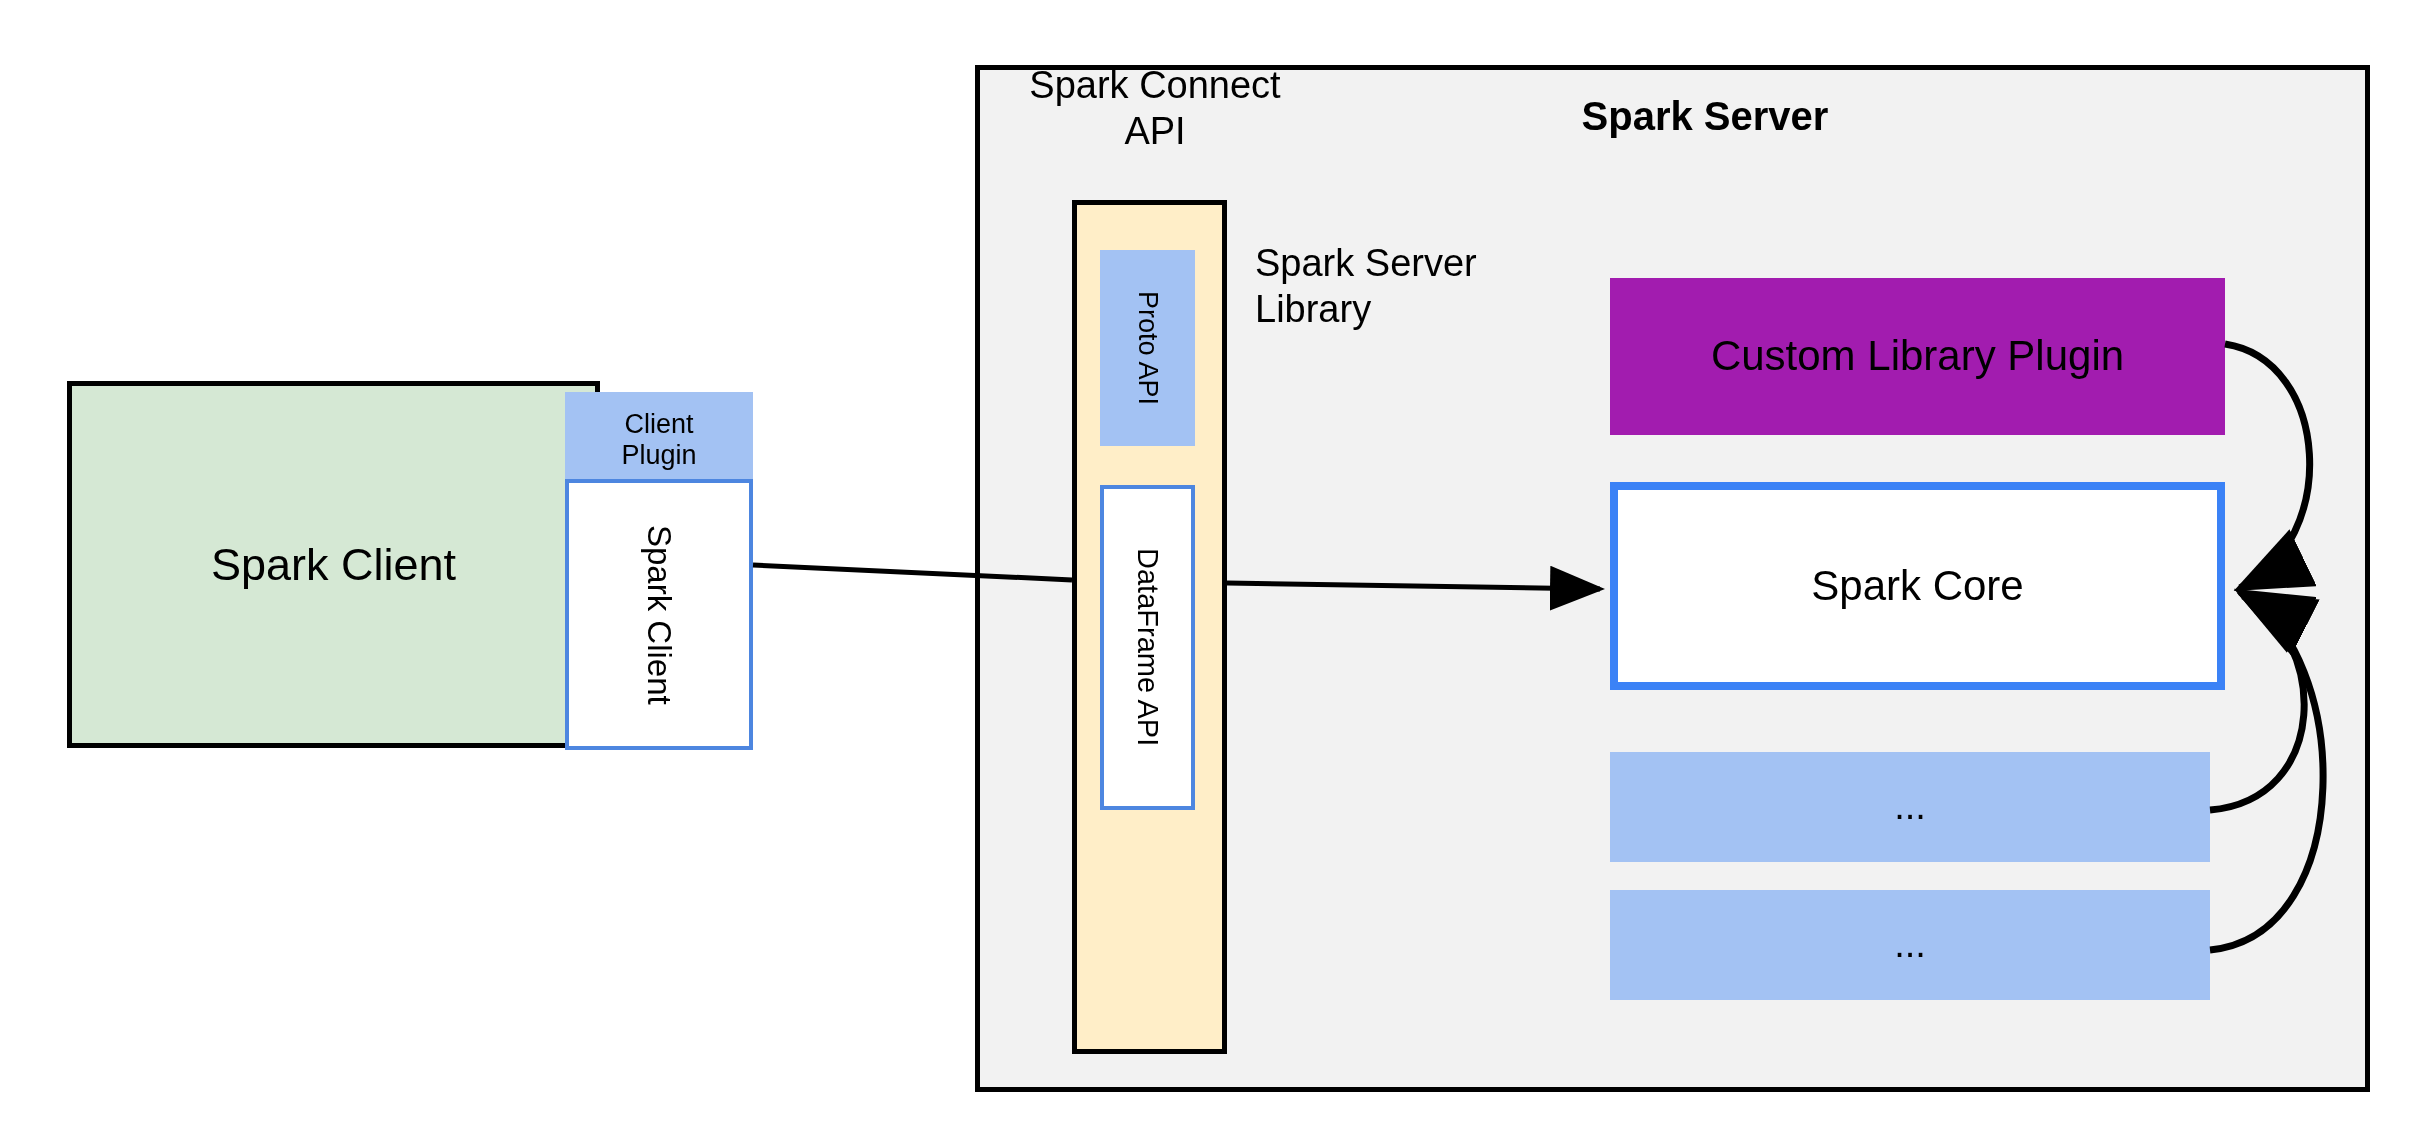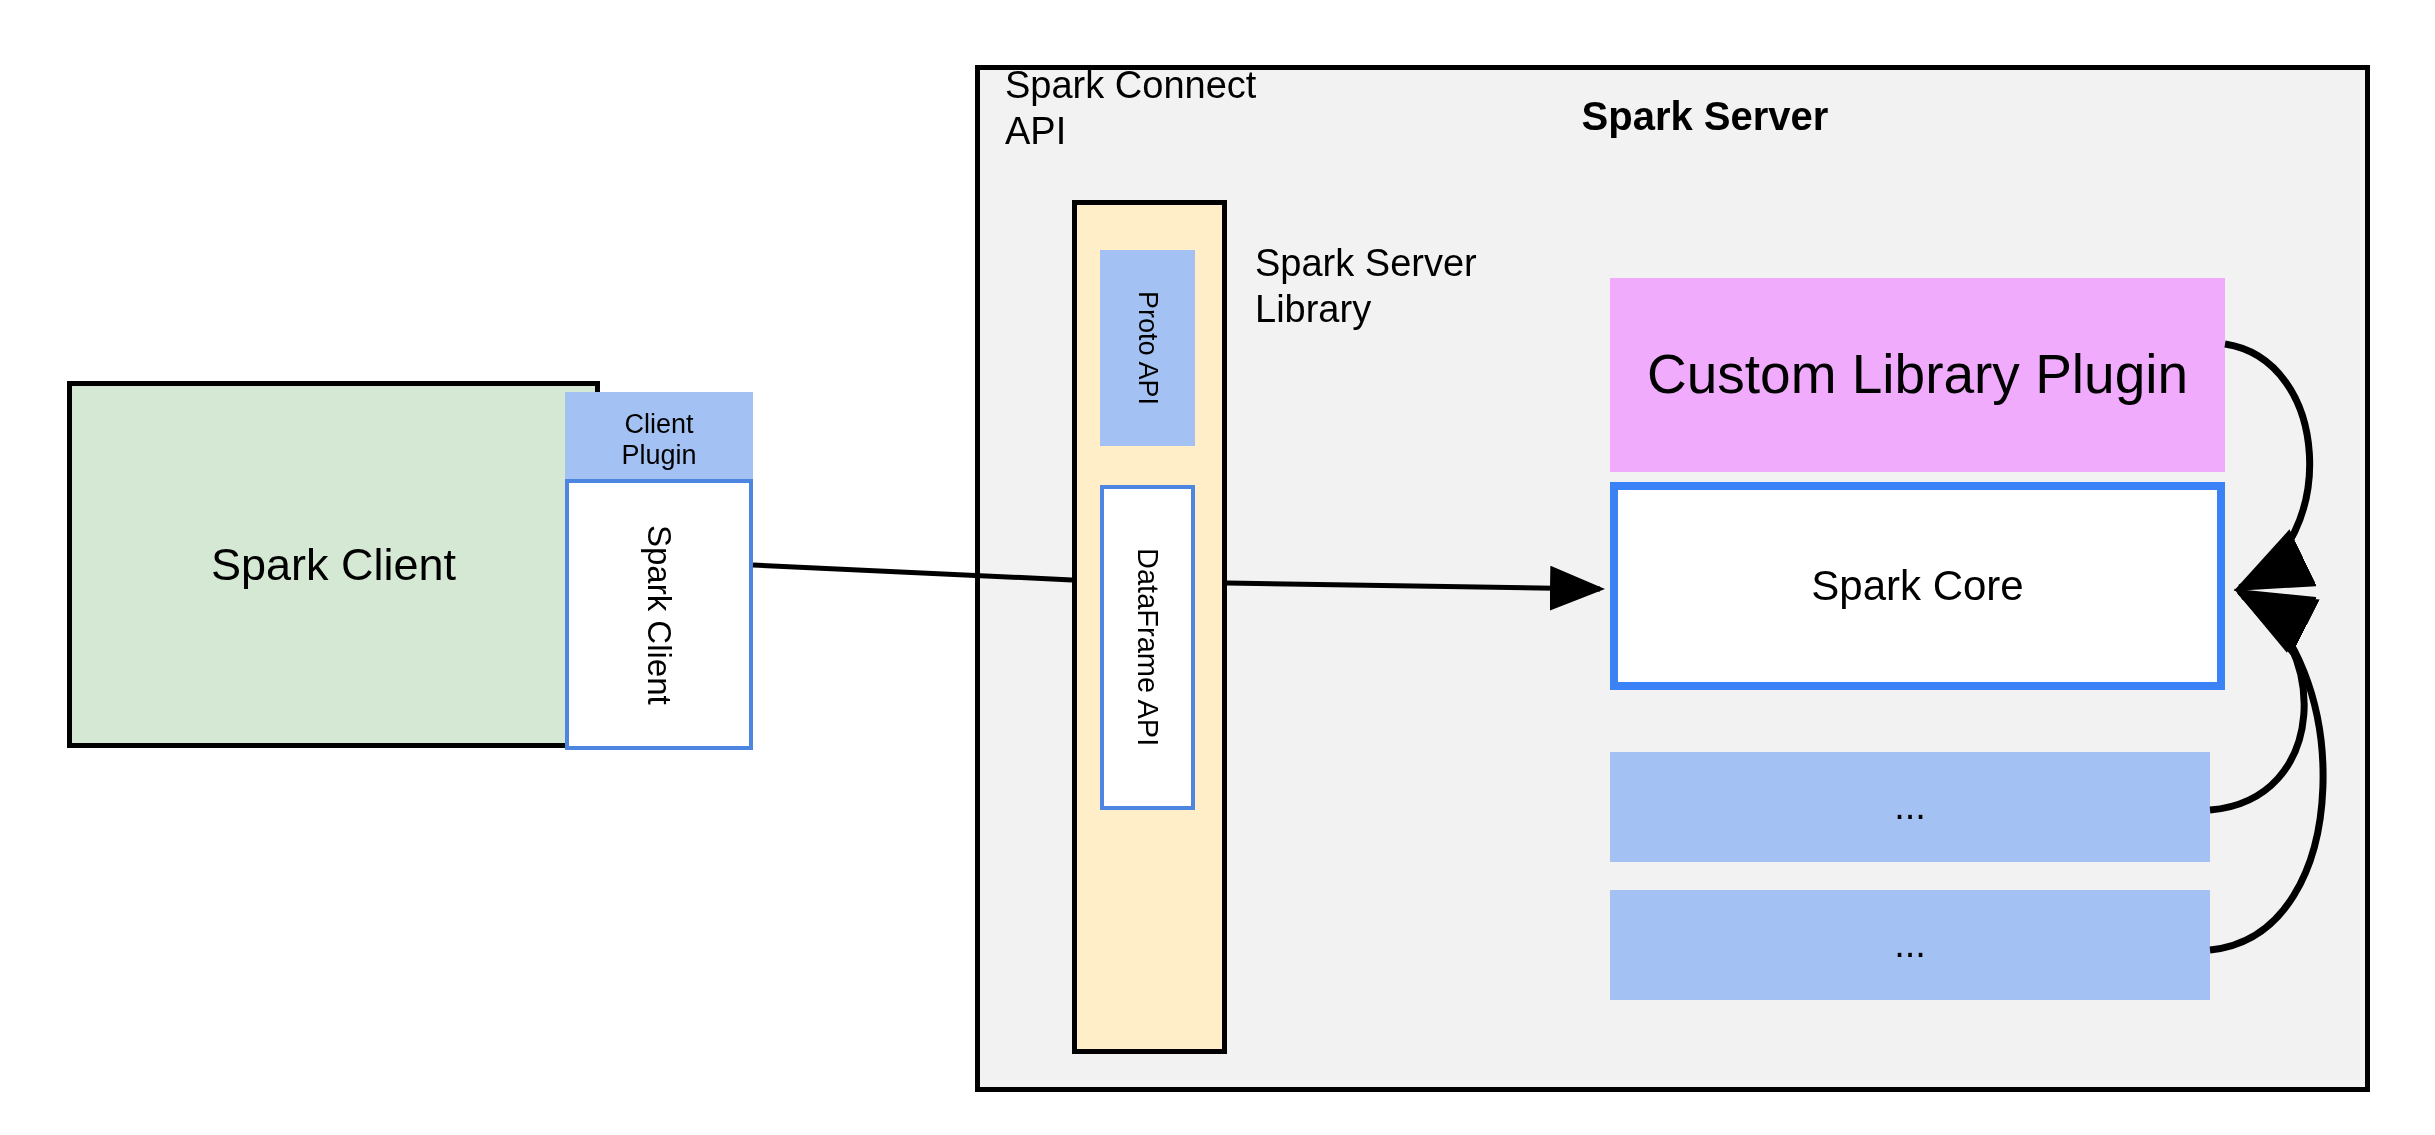--- a/index.html
+++ b/index.html
@@ -80,21 +80,21 @@
     font-size: 40px;
     font-weight: bold;
     text-align: center;
   }
   #connect-api-label {
     position: absolute;
     left: 1005px;
     top: 62px;
     width: 300px;
     font-size: 38px;
-    text-align: left;
+    text-align: center;
     line-height: 1.22;
   }
   #server-lib-label {
     position: absolute;
     left: 1255px;
     top: 240px;
     width: 310px;
     font-size: 38px;
     text-align: left;
     line-height: 1.22;
@@ -125,24 +125,24 @@
     height: 325px;
     background: #ffffff;
     border: 4px solid #4d86e0;
     font-size: 29px;
   }
   
   #custom-plugin {
     left: 1610px;
     top: 278px;
     width: 615px;
-    height: 194px;
-    background: #f0abfc;
-    border: none;
-    font-size: 55px;
+    height: 157px;
+    background: #a21caf;
+    border: none;
+    font-size: 42px;
   }
   #spark-core {
     left: 1610px;
     top: 482px;
     width: 615px;
     height: 208px;
     background: #ffffff;
     border: 8px solid #3b82f6;
     font-size: 42px;
   }

